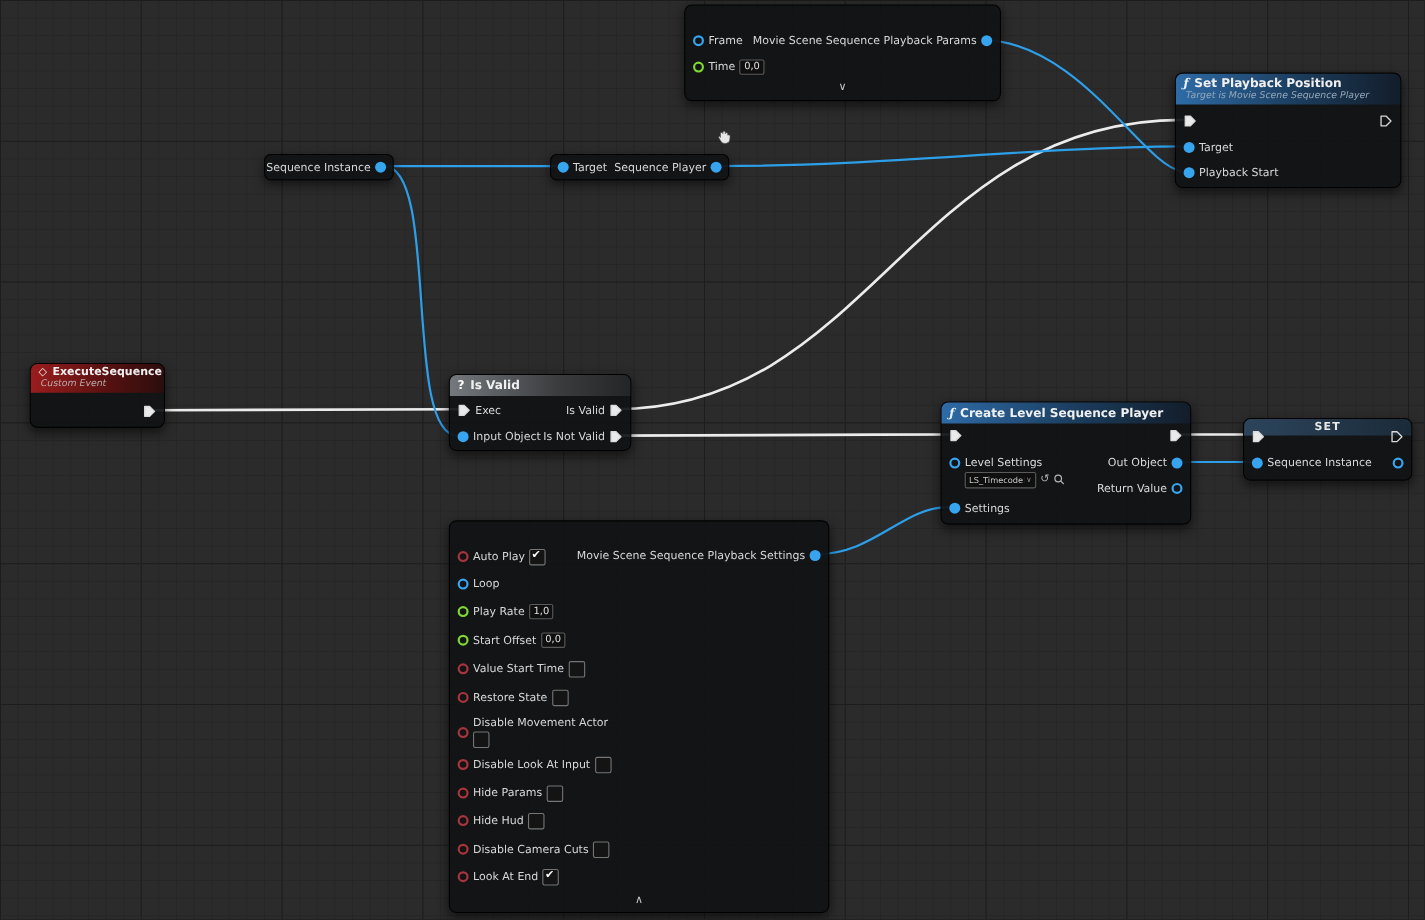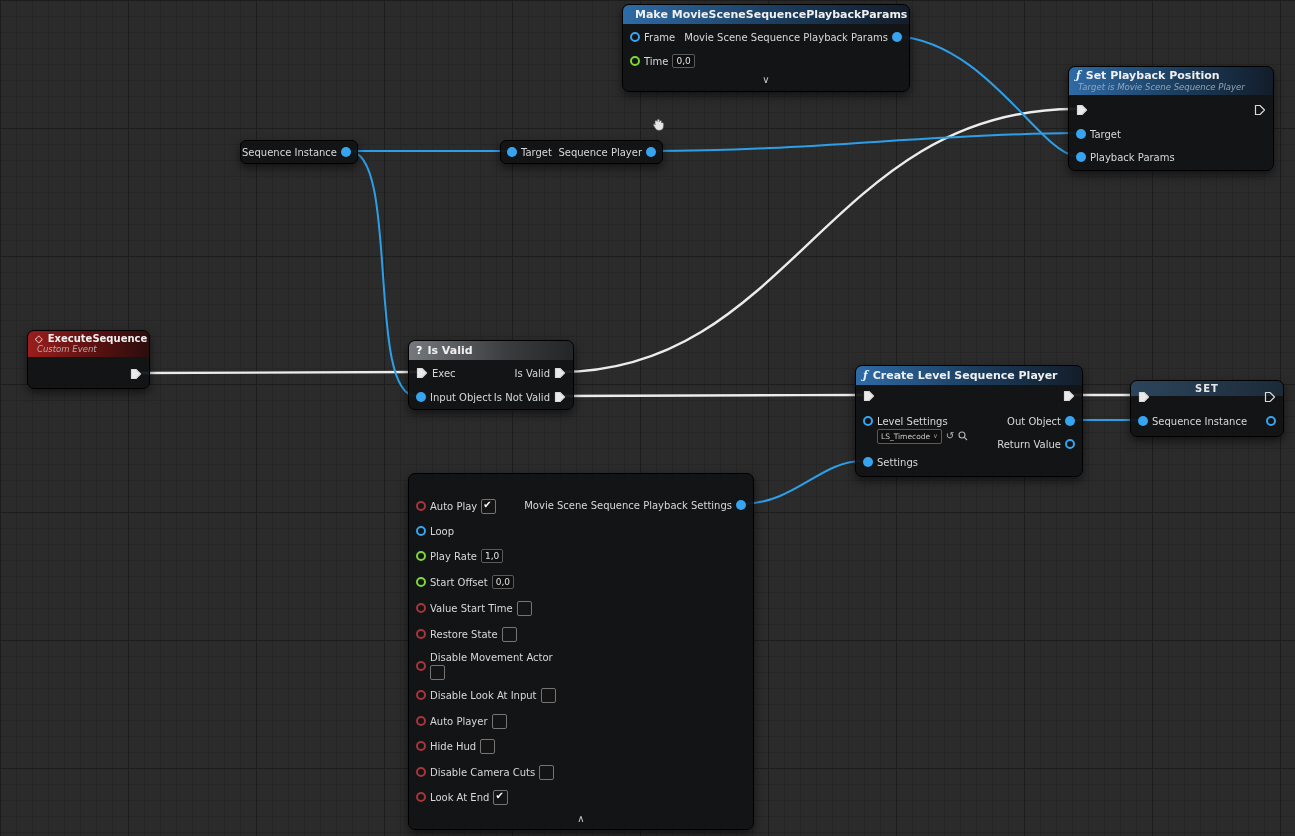--- a/index.html
+++ b/index.html
@@ -88,29 +88,20 @@
     <path class="w-exec" d="M1069,395 C1096,395 1112,395 1137,395"></path>
     <path class="w-data" d="M349,151 C410,151 455,151 507,151"></path>
     <path class="w-data" d="M349,151 C400,151 366,396 416,396"></path>
     <path class="w-data" d="M651,151 C810,151 930,134 1075,133"></path>
     <path class="w-data" d="M896,36 C985,42 1038,150 1075,156"></path>
     <path class="w-data" d="M741,504 C795,504 820,461 862,461"></path>
     <path class="w-data" d="M1069,420 C1096,420 1112,420 1139,420"></path>
   </svg>
 
   <div class="node" style="left:622px;top:4px;width:286px;height:86px">
-    <div class="hdr hdr-blue">
-      <svg class="mkicon" width="10" height="10" viewBox="0 0 10 10">
-          <rect x="0" y="1" width="4" height="3"></rect>
-          <rect x="6" y="1" width="4" height="3"></rect>
-          <rect x="0" y="6" width="4" height="3"></rect>
-          <rect x="6" y="6" width="4" height="3"></rect>
-        </svg>
-      <span class="title">Make MovieSceneSequencePlaybackParams</span>
-    </div>
     <div class="prow" style="top:24px;left:7px">
       <span class="pin blue"></span>
       <span class="plabel">Frame</span>
     </div>
     <div class="prow" style="top:48px;left:7px">
       <span class="pin green"></span>
       <span class="plabel">Time</span>
       <span class="vbox">0,0</span>
     </div>
     <div class="prow out" style="top:24px;right:7px">
@@ -137,21 +128,21 @@
       <svg class="epin hollow" width="12" height="12" viewBox="0 0 12 12">
           <path d="M1.5,1.5 h4.5 l4.5,4.5 -4.5,4.5 h-4.5 z"></path>
         </svg>
     </div>
     <div class="prow" style="top:59px;left:7px">
       <span class="pin blue conn"></span>
       <span class="plabel">Target</span>
     </div>
     <div class="prow" style="top:82px;left:7px">
       <span class="pin blue conn"></span>
-      <span class="plabel">Playback Params</span>
+      <span class="plabel">Playback Start</span>
     </div>
   </div>
 
   <div class="node pill" style="left:240px;top:140px;width:116px;height:22px">
     <div class="prow out" style="top:3px;right:6px">
       <span class="pin blue conn"></span>
       <span class="plabel">Sequence Instance</span>
     </div>
   </div>
 
@@ -320,21 +311,21 @@
         <span class="cb"></span>
       </div>
     </div>
     <div class="prow" style="top:213px;left:7px">
       <span class="pin red"></span>
       <span class="plabel">Disable Look At Input</span>
       <span class="cb"></span>
     </div>
     <div class="prow" style="top:239px;left:7px">
       <span class="pin red"></span>
-      <span class="plabel">Auto Player</span>
+      <span class="plabel">Hide Params</span>
       <span class="cb"></span>
     </div>
     <div class="prow" style="top:264px;left:7px">
       <span class="pin red"></span>
       <span class="plabel">Hide Hud</span>
       <span class="cb"></span>
     </div>
     <div class="prow" style="top:290px;left:7px">
       <span class="pin red"></span>
       <span class="plabel">Disable Camera Cuts</span>

